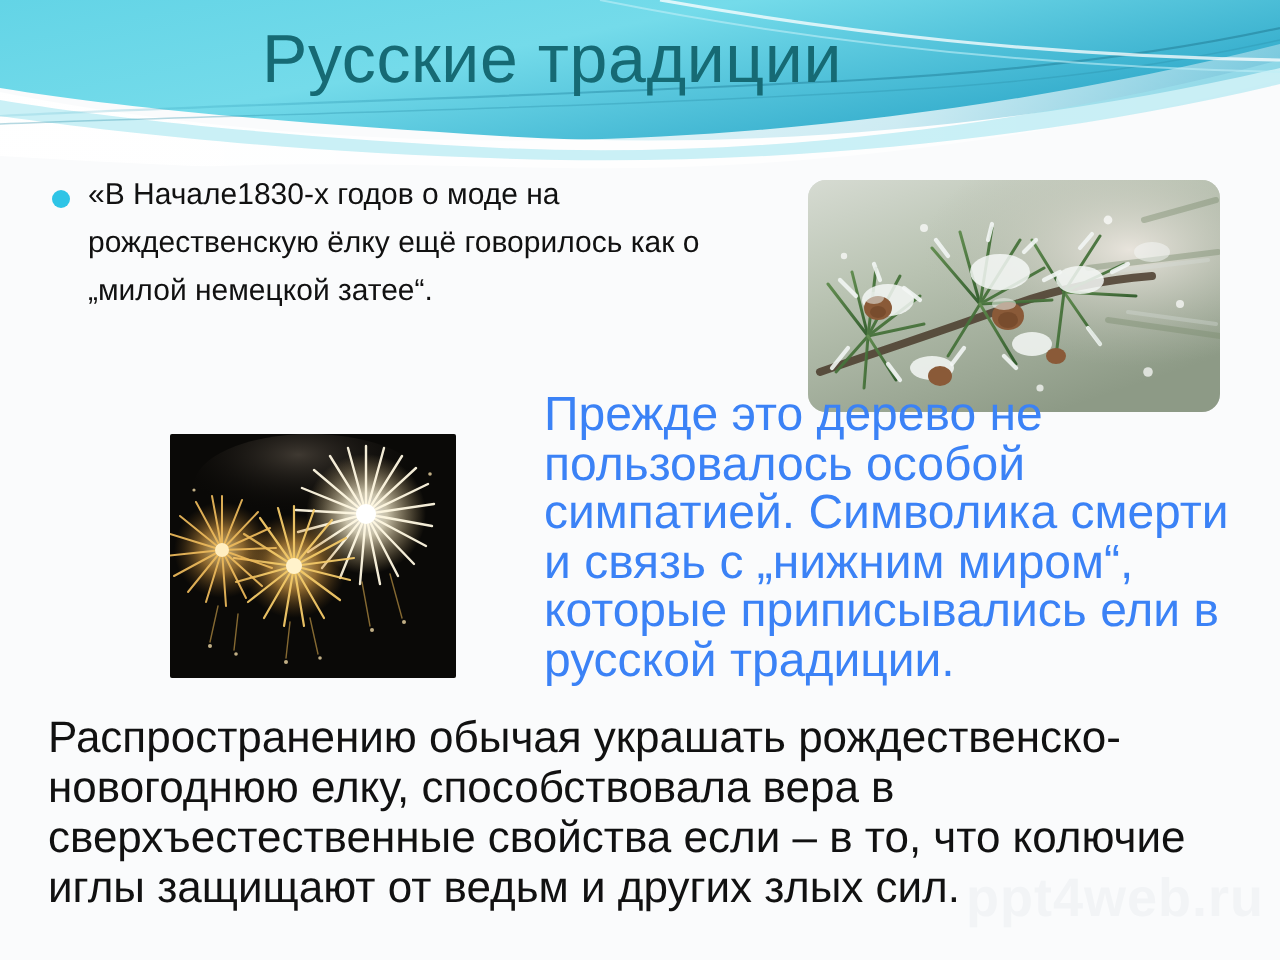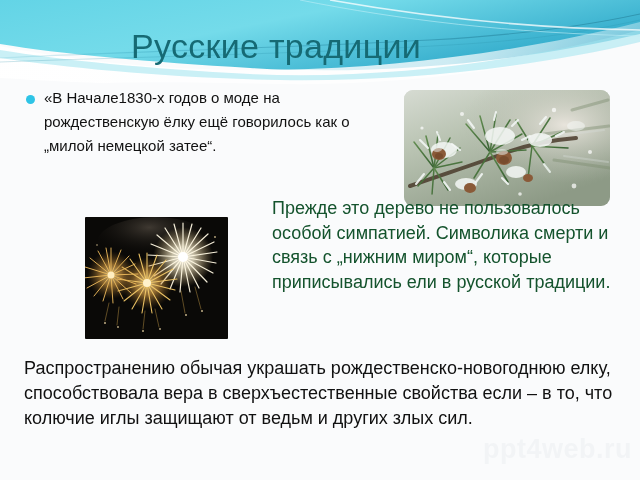--- a/index.html
+++ b/index.html
@@ -33,21 +33,21 @@
     height: 96px;
     overflow: hidden;
     pointer-events: none;
   }
   #banner svg { display: block; }
 
   
   #title {
     position: absolute;
     left: 0;
-    top: 26px;
+    top: 10px;
     width: 552px;
     text-align: center;
     font-size: 34px;
     line-height: 40px;
     font-weight: 400;
     color: #166a74;
     letter-spacing: 0.3px;
     white-space: nowrap;
   }
 
@@ -77,32 +77,32 @@
     line-height: 24px;
     color: #111111;
   }
 
   
   #mid-paragraph {
     position: absolute;
     left: 272px;
     top: 196px;
     width: 362px;
-    font-size: 18px;
+    font-size: 24px;
     line-height: 24.5px;
-    color: #14532d;
+    color: #3b82f6;
   }
 
   
   #bottom-paragraph {
     position: absolute;
     left: 24px;
     top: 356px;
     width: 596px;
-    font-size: 18px;
+    font-size: 22px;
     line-height: 25px;
     color: #111111;
   }
 
   
   .photo {
     position: absolute;
     overflow: hidden;
     background: #d8dcd8;
   }

